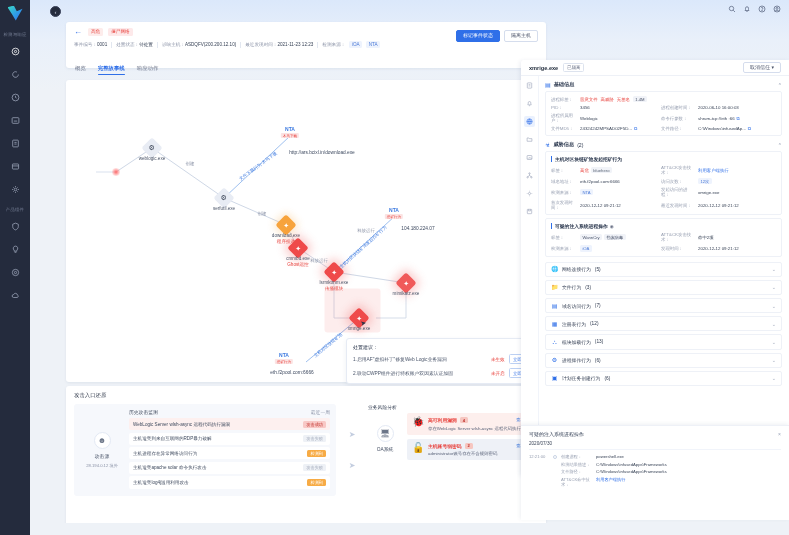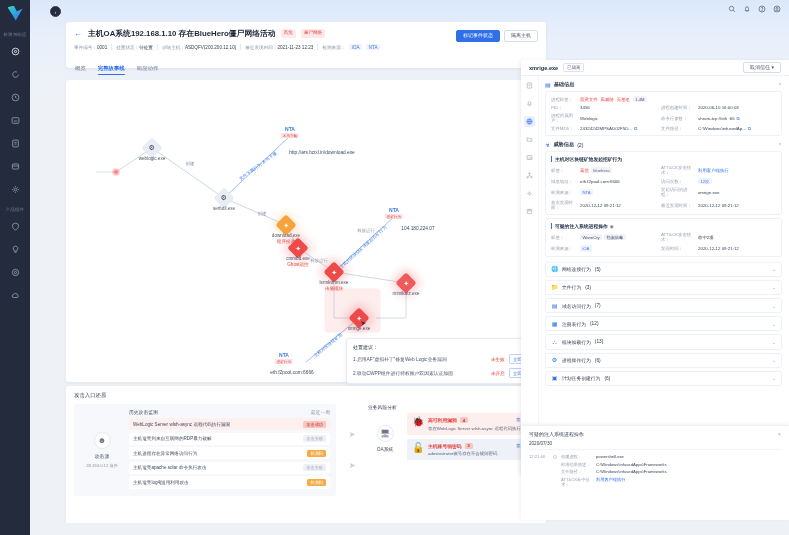--- a/index.html
+++ b/index.html
@@ -406,21 +406,20 @@
             <circle cx="8" cy="8" r="6"></circle>
             <circle cx="8" cy="6.6" r="2"></circle>
             <path d="M3.8 13a4.6 4.6 0 0 1 8.4 0"></path>
           </svg>
         </span>
     </div>
 
     <div class="card hdr">
       <div class="hdr-row1">
         <span class="back-arrow">←</span>
-        <span class="hdr-title">主机OA系统192.168.1.10 存在BlueHero僵尸网络活动</span>
         <span class="tag tag-red">高危</span>
         <span class="tag tag-pink">僵尸网络</span>
       </div>
       <div class="hdr-row2">
         <span class="kv"><span>事件编号：</span><b>0001</b></span>
         <span class="hdr-sep"></span>
         <span class="kv"><span>处置状态：</span><b>待处置</b></span>
         <span class="hdr-sep"></span>
         <span class="kv"><span>影响主机：</span><b>ASDQFV(200.200.12.10)</b></span>
         <span class="hdr-sep"></span>

